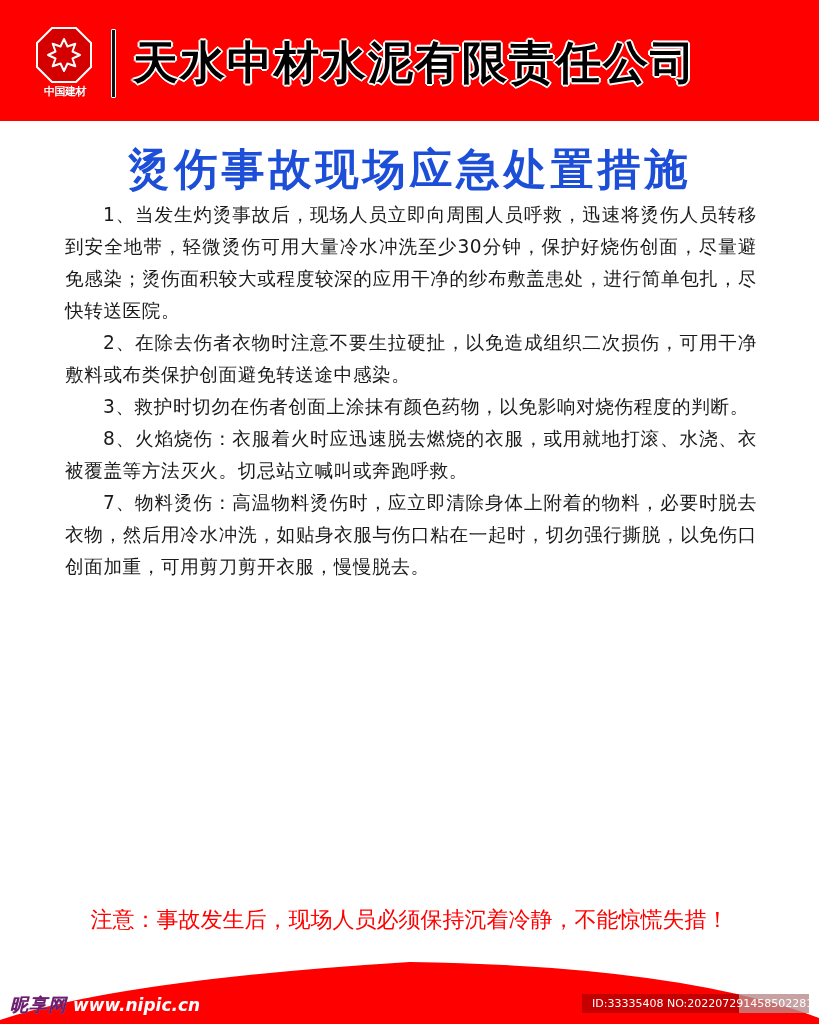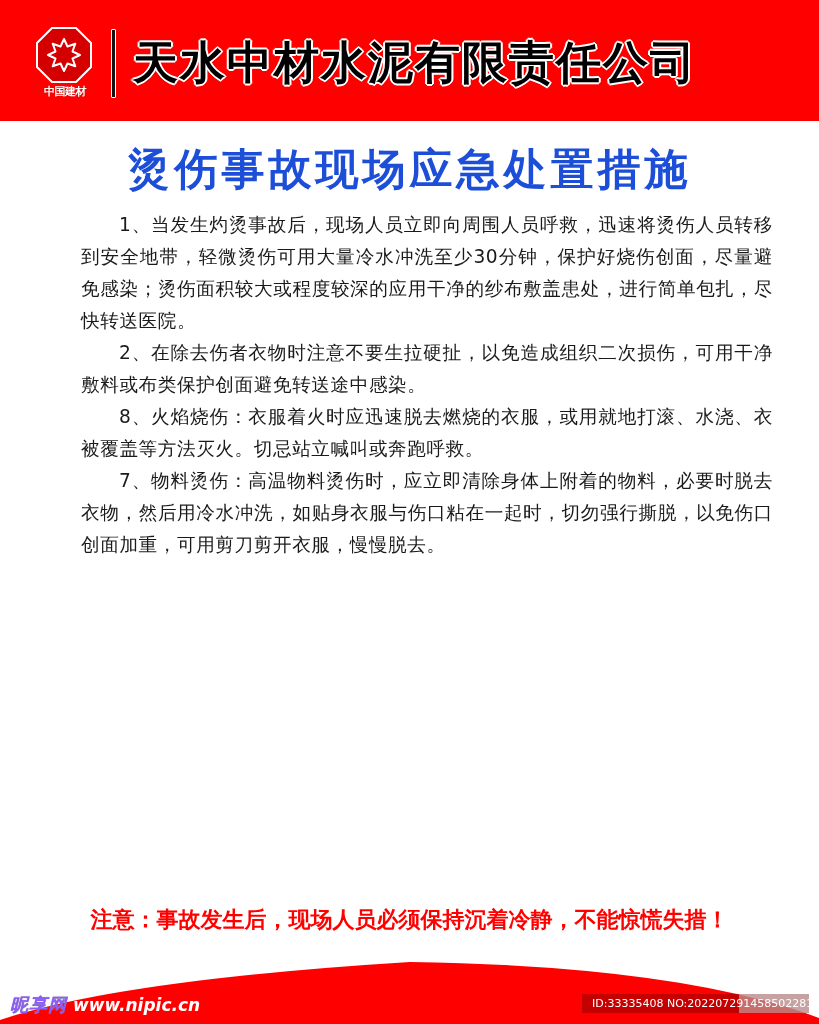--- a/index.html
+++ b/index.html
@@ -41,42 +41,41 @@
     
     .title {
       position: absolute; left: 0; top: 141px; width: 819px; text-align: center;
       font-size: 43px; font-weight: bold; color: #1d4ed8;
       letter-spacing: 4px;
       white-space: nowrap;
     }
 
     
     .body {
-      position: absolute; left: 65px; top: 209px; width: 692px;
+      position: absolute; left: 65px; top: 199px; width: 692px;
       font-size: 18.6px; line-height: 32px; color: #1a1a1a;
       letter-spacing: 0.6px;
       text-align: justify;
-      margin-left: 16px;
     }
     .body p { text-indent: 38px; }
 
     .notice {
       position: absolute; left: 0; top: 905px; width: 819px; text-align: center;
-      font-size: 22px; font-weight: bold; color: #ff0000;
+      font-size: 22px; font-weight: normal; color: #ff0000;
       white-space: nowrap;
     }
 
     
     .wave { position: absolute; left: 0; top: 950px; width: 819px; height: 74px; }
     .site-mark {
       position: absolute; left: 10px; top: 993px;
       font-size: 17px; font-weight: bold; font-style: italic; color: #fff;
       white-space: nowrap;
     }
-    .site-mark .cn { font-size: 18px; letter-spacing: 1px; margin-right: 6px; color: #8b5cf6;
+    .site-mark .cn { font-size: 18px; letter-spacing: 1px; margin-right: 6px; color: #701a75;
       text-shadow: 0 0 1px #888; }
     .watermark {
       position: absolute; left: 582px; top: 994px; width: 227px; height: 19px;
       background: rgba(150,0,0,0.55);
       color: #ffffff; font-size: 11px; line-height: 19px; padding-left: 10px;
       white-space: nowrap; overflow: hidden;
     }
     .watermark::after {
       content: ""; position: absolute; right: 0; top: 0; width: 70px; height: 19px;
       background: rgba(200,200,200,0.55);
@@ -98,20 +97,21 @@
     <div class="logo-text">中国建材</div>
     <div class="divider"></div>
     <div class="company">天水中材水泥有限责任公司</div>
   </div>
 
   <h1 class="title">烫伤事故现场应急处置措施</h1>
 
   <div class="body">
     <p>1、当发生灼烫事故后，现场人员立即向周围人员呼救，迅速将烫伤人员转移到安全地带，轻微烫伤可用大量冷水冲洗至少30分钟，保护好烧伤创面，尽量避免感染；烫伤面积较大或程度较深的应用干净的纱布敷盖患处，进行简单包扎，尽快转送医院。</p>
     <p>2、在除去伤者衣物时注意不要生拉硬扯，以免造成组织二次损伤，可用干净敷料或布类保护创面避免转送途中感染。</p>
+    <p>3、救护时切勿在伤者创面上涂抹有颜色药物，以免影响对烧伤程度的判断。</p>
     <p>8、火焰烧伤：衣服着火时应迅速脱去燃烧的衣服，或用就地打滚、水浇、衣被覆盖等方法灭火。切忌站立喊叫或奔跑呼救。</p>
     <p>7、物料烫伤：高温物料烫伤时，应立即清除身体上附着的物料，必要时脱去衣物，然后用冷水冲洗，如贴身衣服与伤口粘在一起时，切勿强行撕脱，以免伤口创面加重，可用剪刀剪开衣服，慢慢脱去。</p>
   </div>
 
   <div class="notice">注意：事故发生后，现场人员必须保持沉着冷静，不能惊慌失措！</div>
 
   <svg class="wave" width="819" height="74" viewBox="0 0 819 74">
     <path d="M0,74 L0,70 Q120,30 410,12 Q680,16 819,68 L819,74 Z" fill="#ff0000"></path>
   </svg>
 

